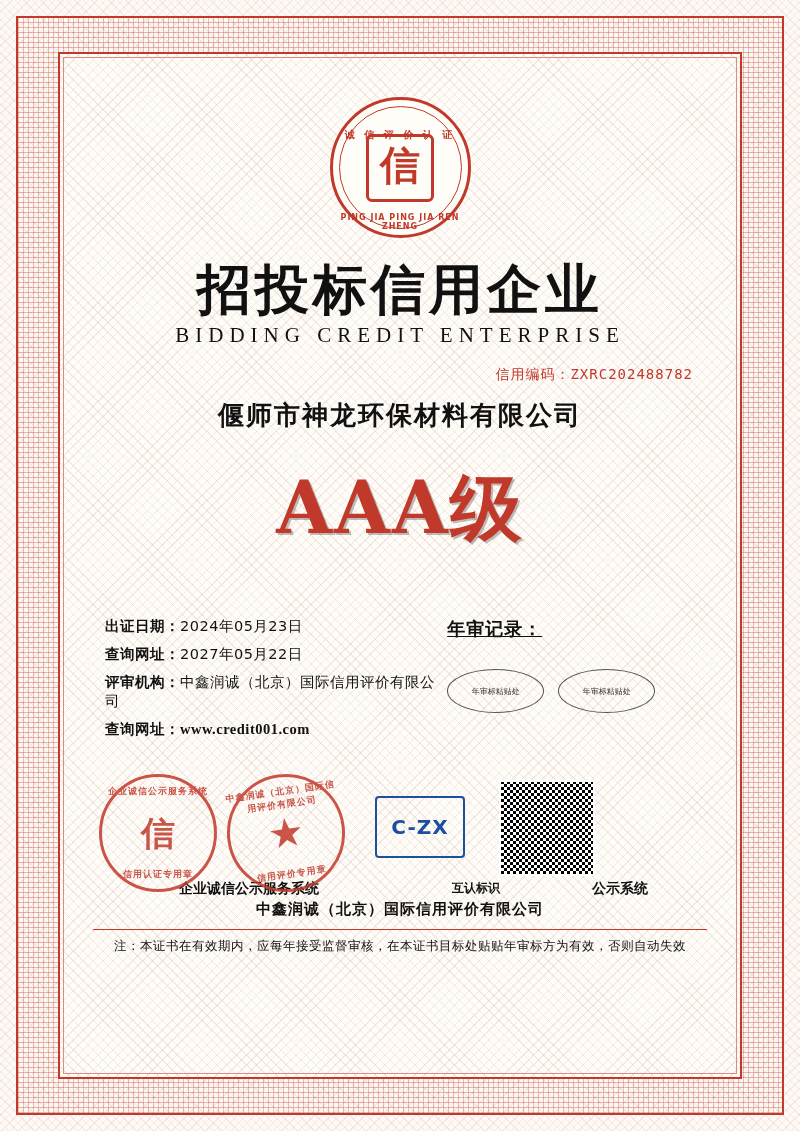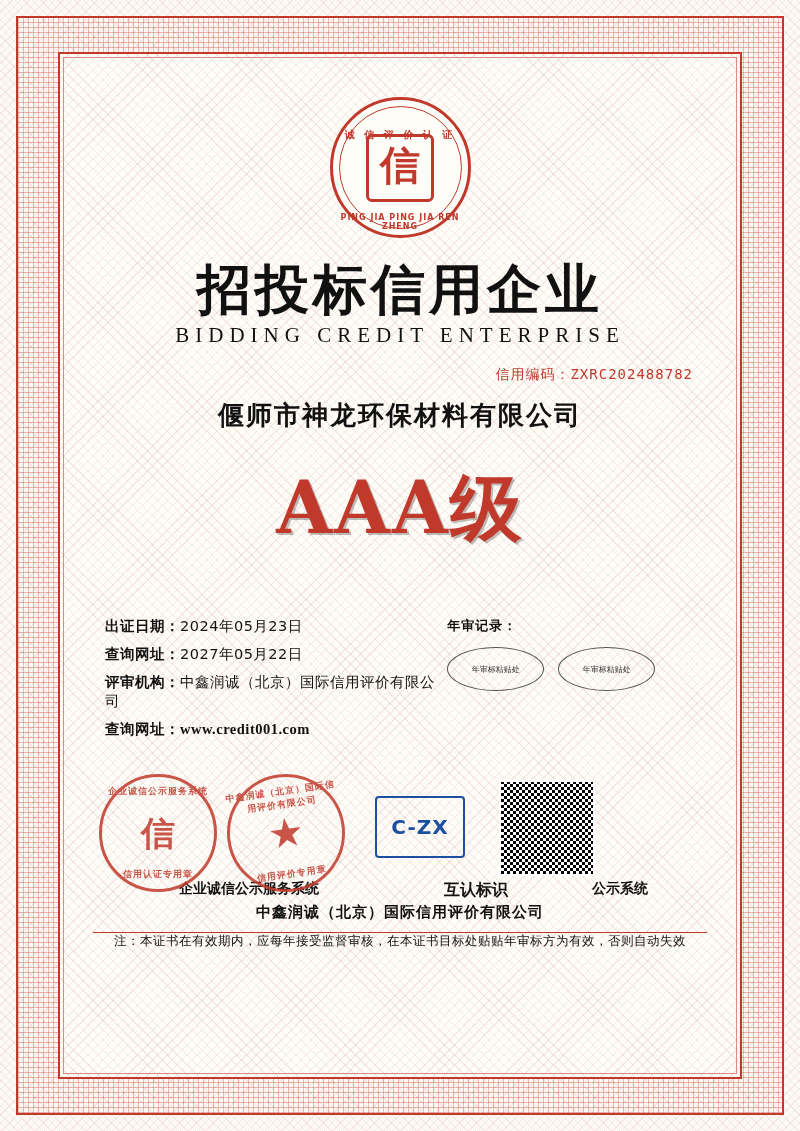--- a/index.html
+++ b/index.html
@@ -110,21 +110,21 @@
     font-family:"DejaVu Serif","Liberation Serif",serif;
   }
 
   
   .info-row{display:flex;margin-top:60px;padding:0 12px;}
   .info-left{width:58%;}
   .info-left div{font-size:14.5px;color:#111;margin-bottom:9px;letter-spacing:.5px;}
   .info-left .lbl{font-weight:bold;}
   .url{font-family:"Liberation Serif","DejaVu Serif",serif;font-weight:bold;}
   .info-right{width:42%;}
-  .ar-title{font-size:13px;font-weight:bold;color:#111;margin-bottom:12px;letter-spacing:1px;}
+  .ar-title{font-size:18px;font-weight:bold;color:#111;margin-bottom:28px;letter-spacing:1px;text-decoration:underline;}
   .ar-boxes{display:flex;gap:14px;}
   .ar-oval{
     width:95px;height:42px;border:1px solid #555;border-radius:50%;
     display:flex;align-items:center;justify-content:center;
     font-size:8px;color:#333;text-align:center;line-height:1.2;
   }
 
   
   .seals{
     position:relative;display:flex;align-items:flex-start;
@@ -156,28 +156,28 @@
     background:
       repeating-linear-gradient(0deg,#000 0 3px,#fff 3px 6px),
       repeating-linear-gradient(90deg,#000 0 3px,#fff 3px 6px);
     background-blend-mode:difference;
     border:2px solid #fff;
   }
   .caps{
     display:flex;padding:0 6px;margin-top:-14px;
   }
   .caps .c1{width:300px;text-align:center;font-size:14px;font-weight:bold;color:#111;}
-  .caps .c2{width:130px;text-align:center;font-size:16px;font-weight:bold;color:#111;margin-left:12px;}
+  .caps .c2{width:130px;text-align:center;font-size:12px;font-weight:bold;color:#111;margin-left:12px;}
   .caps .c3{width:130px;text-align:center;font-size:14px;font-weight:bold;color:#111;margin-left:14px;}
   .org-line{
     text-align:center;font-size:15px;font-weight:bold;color:#111;margin-top:2px;
     letter-spacing:1px;
   }
   .note{
-    margin-top:10px;border-top:1px solid #c0392b;
+    margin-top:10px;border-top:1px solid #c0392b;padding-top:8px;
     text-align:center;font-size:12.5px;color:#111;letter-spacing:.5px;
   }
 </style>
 </head>
 <body>
 
 <div class="cert">
   <div class="frame-outer"></div>
   <div class="frame-band"></div>
   <div class="frame-inner"></div>

